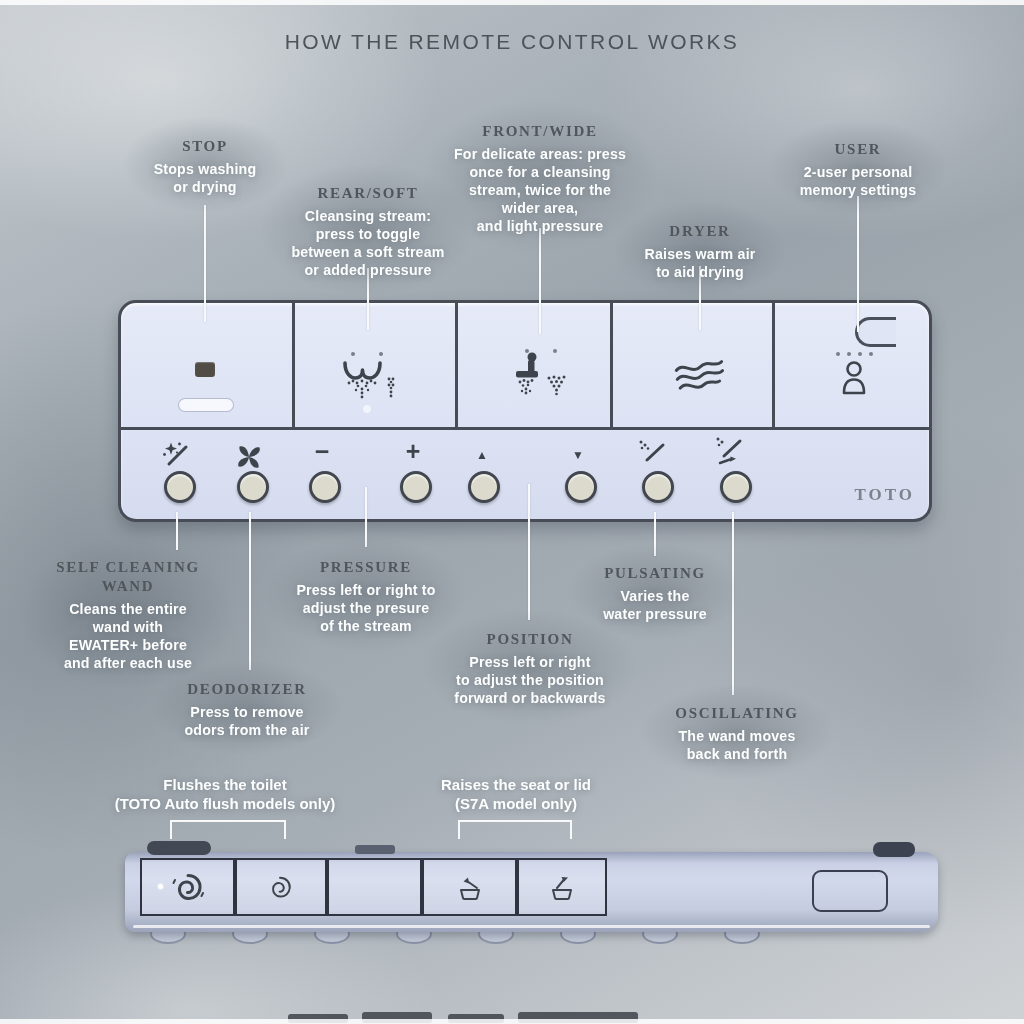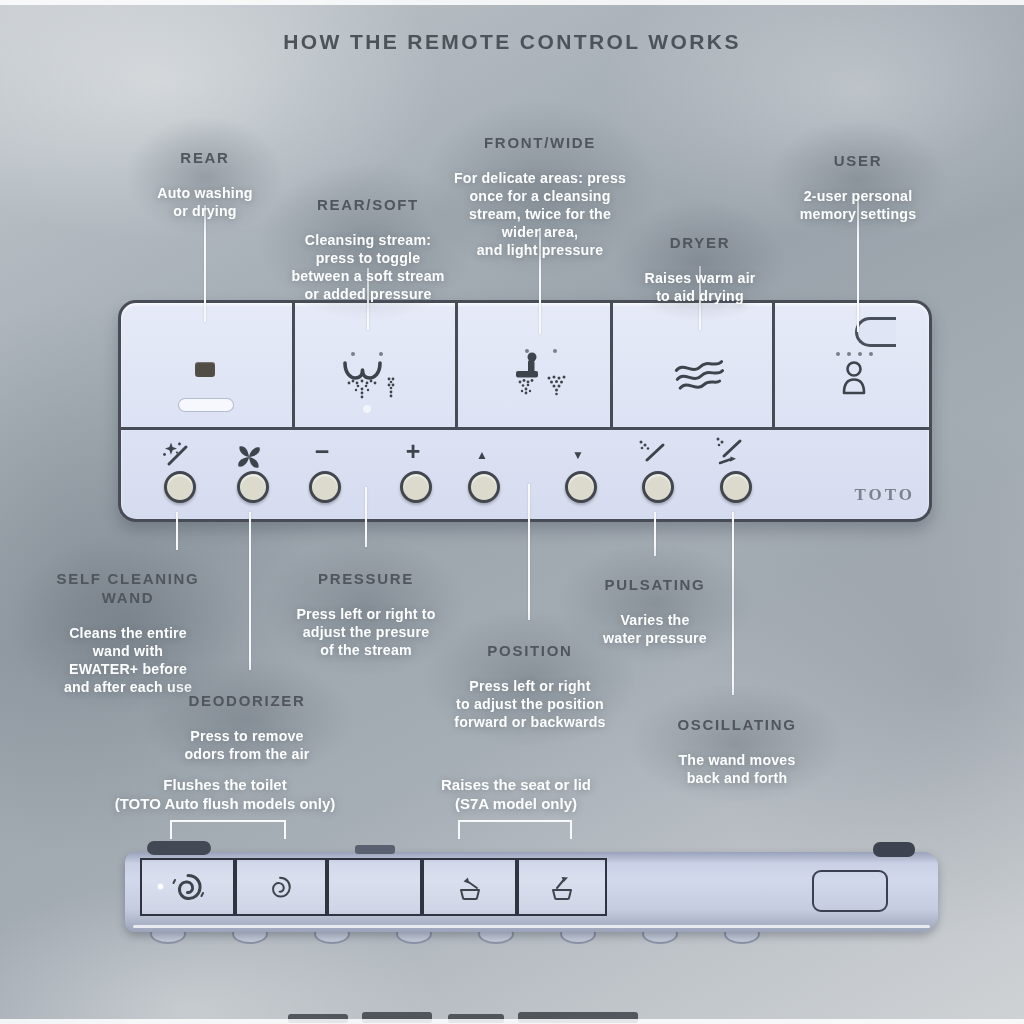--- a/index.html
+++ b/index.html
@@ -8,27 +8,27 @@
     background:linear-gradient(152deg,#c6cbd0 0%,#b2bac0 16%,#9aa3ab 42%,#a6aeb5 64%,#c0c5ca 85%,#ced2d5 100%);}
   .glow,.shade{position:absolute;border-radius:50%;pointer-events:none;}
   .glow-a{left:-120px;top:-80px;width:560px;height:320px;background:radial-gradient(closest-side,rgba(255,255,255,.38),rgba(255,255,255,0));}
   .glow-b{left:600px;top:-60px;width:520px;height:300px;background:radial-gradient(closest-side,rgba(255,255,255,.30),rgba(255,255,255,0));}
   .glow-c{left:-60px;top:880px;width:500px;height:260px;background:radial-gradient(closest-side,rgba(255,255,255,.30),rgba(255,255,255,0));}
   .shade-a{left:-140px;top:300px;width:460px;height:560px;background:radial-gradient(closest-side,rgba(88,99,108,.28),rgba(88,99,108,0));}
   .shade-b{left:690px;top:420px;width:520px;height:520px;background:radial-gradient(closest-side,rgba(88,99,108,.22),rgba(88,99,108,0));}
   .edge{position:absolute;left:0;width:1024px;height:5px;background:rgba(255,255,255,.85);z-index:9;}
 
   .hdr{position:absolute;left:512px;top:30px;transform:translateX(-50%);text-align:center;z-index:6;white-space:nowrap;}
-  .hdr .t1{font-weight:700;font-size:21px;letter-spacing:2.4px;color:#4d5358;}
+  .hdr .t1{font-weight:400;font-size:21px;letter-spacing:2.4px;color:#4d5358;}
   .hdr .t2{font-weight:700;font-size:27px;letter-spacing:.4px;color:#fbfcfd;margin-top:4px;text-shadow:0 1px 8px rgba(90,99,108,.4);}
 
   .co{position:absolute;transform:translateX(-50%);text-align:center;z-index:6;}
   .co::before{content:"";position:absolute;left:-30px;right:-30px;top:-16px;bottom:-16px;
     background:radial-gradient(ellipse at center,rgba(95,104,113,.40),rgba(95,104,113,0) 72%);z-index:-1;}
-  .co h3{font-weight:700;font-size:15px;line-height:1.25;color:#50565c;letter-spacing:1.7px;margin:16px;white-space:pre-line;}
+  .co h3{font-weight:700;font-size:15px;line-height:1.25;color:#50565c;letter-spacing:1.7px;margin:4px;white-space:pre-line;font-family:Liberation Serif, serif;}
   .co p{font-weight:700;font-size:14.2px;line-height:1.28;color:#fdfefe;margin:3px 0 0;white-space:pre-line;letter-spacing:.2px;text-shadow:0 1px 6px rgba(90,99,108,.45);}
 
   .vline{position:absolute;width:2px;background:#f7f9fb;z-index:5;transform:translateX(-1px);box-shadow:0 0 2px rgba(110,120,132,.35);}
   .bracket{position:absolute;height:17px;border:2px solid #f7f9fb;border-bottom:none;z-index:5;}
   .side-label{position:absolute;transform:translateX(-50%);text-align:center;font-weight:700;font-size:15px;line-height:1.25;
     color:#fdfefe;white-space:pre-line;z-index:6;text-shadow:0 1px 6px rgba(90,99,108,.5);}
 
   .remote{position:absolute;left:118px;top:300px;width:814px;height:222px;box-sizing:border-box;
     border:3px solid #474c57;border-radius:18px;z-index:2;
     background:linear-gradient(180deg,#e6eaf8 0%,#dde3f4 55%,#d6dcef 100%);
@@ -79,22 +79,22 @@
   <div class="shade shade-a"></div>
   <div class="shade shade-b"></div>
   <div class="edge" style="top:0"></div>
   <div class="edge" style="top:1019px"></div>
 
   <div class="hdr">
     <div class="t1">HOW THE REMOTE CONTROL WORKS</div>
   </div>
 
   <div class="co" style="left:205px;top:133px">
-    <h3>REAR</h3>
-    <p>Auto washing
+    <h3>STOP</h3>
+    <p>Stops washing
 or drying</p>
   </div>
   <div class="co" style="left:368px;top:180px">
     <h3>REAR/SOFT</h3>
     <p>Cleansing stream:
 press to toggle
 between a soft stream
 or added pressure</p>
   </div>
   <div class="co" style="left:540px;top:118px">

